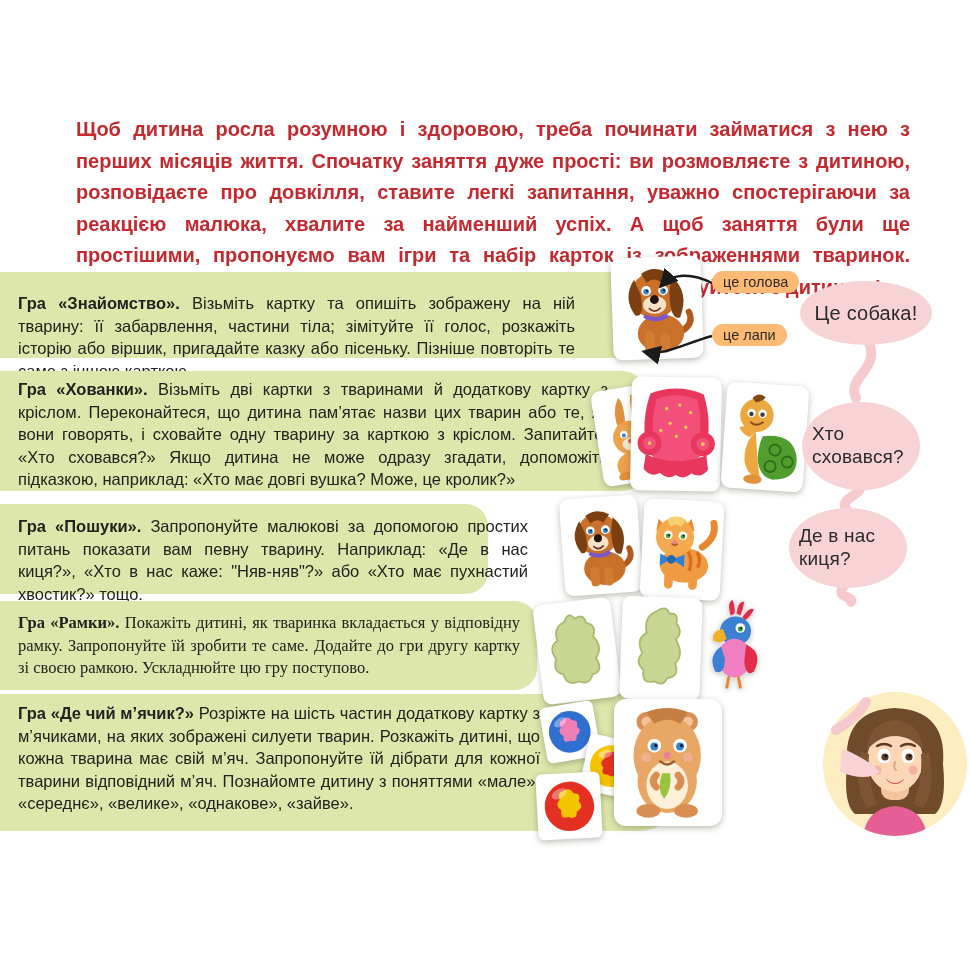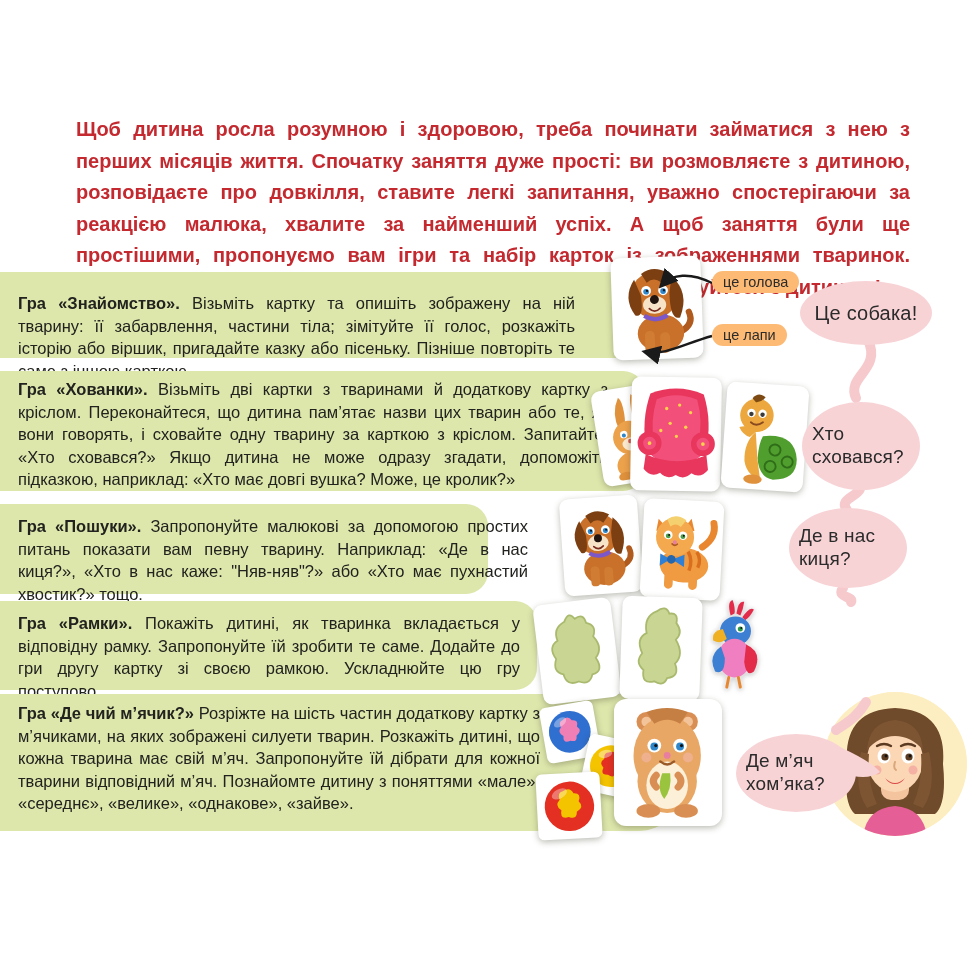--- a/index.html
+++ b/index.html
@@ -22,21 +22,21 @@
     padding-left:18px;
   }
   .band b { font-weight:bold; }
   .band1 { top:272px; width:658px; height:86px; }
   .band1 p { width:575px; padding-top:20px; }
   .band2 { top:371px; width:645px; height:120px; }
   .band2 p { width:608px; padding-top:7px; }
   .band3 { top:504px; width:488px; height:90px; }
   .band3 p { width:528px; padding-top:11px; }
   .band4 { top:601px; width:537px; height:89px; }
-  .band4 p { width:520px; padding-top:11px; }
+  .band4 p { width:520px; padding-top:11px;font-family:Liberation Serif, serif; }
   .band5 { top:694px; width:684px; height:137px; border-radius:0 22px 46px 0; }
   .band5 p { width:540px; padding-top:8px; }
 
   .card {
     position:absolute; background:#fff; border-radius:9px;
     box-shadow:0 2px 6px rgba(60,60,40,.35);
     display:flex; align-items:center; justify-content:center; overflow:hidden;
   }
   .card svg { width:92%; height:92%; }
   .sticker { position:absolute; display:flex; }
@@ -334,15 +334,14 @@
       <path d="M128 160 C 140 176, 106 176, 117 190"></path>
       <path d="M113 268 C 106 278, 124 276, 121 282"></path>
       <path d="M136 382 C 128 396, 118 402, 106 410"></path>
     </g>
     <path d="M112 428 Q142 442 150 452 Q136 462 110 452 Z" fill="#f8d3d6"></path>
   </svg>
 
   <div class="bubble" style="left:800px;top:281px;width:132px;height:64px;font-size:20px;">Це собака!</div>
   <div class="bubble" style="left:802px;top:402px;width:118px;height:88px;">Хто сховався?</div>
   <div class="bubble" style="left:789px;top:508px;width:118px;height:80px;">Де в нас киця?</div>
-  <div class="bubble" style="left:736px;top:734px;width:120px;height:78px;">Де м’яч хом’яка?</div>
 
 </div>
 
 </body></html>

